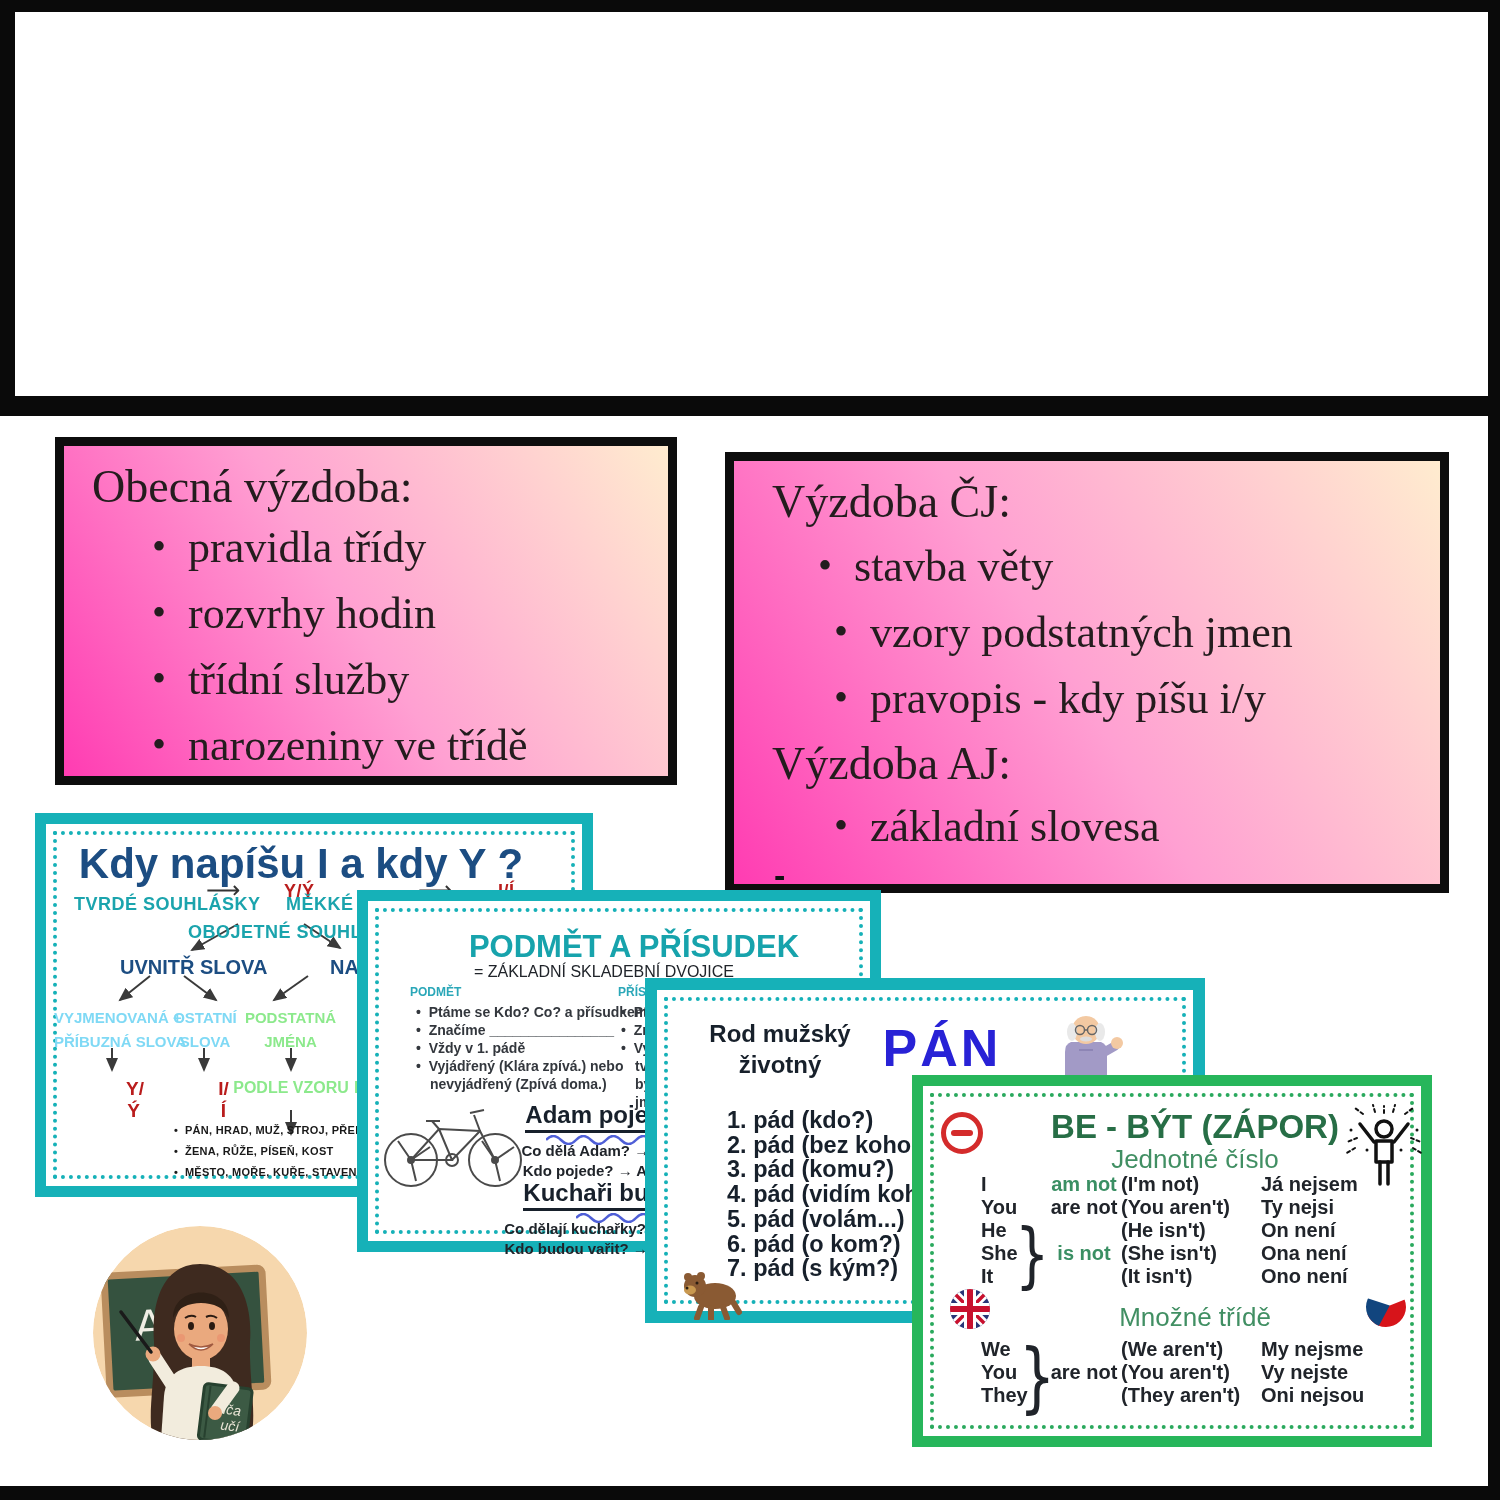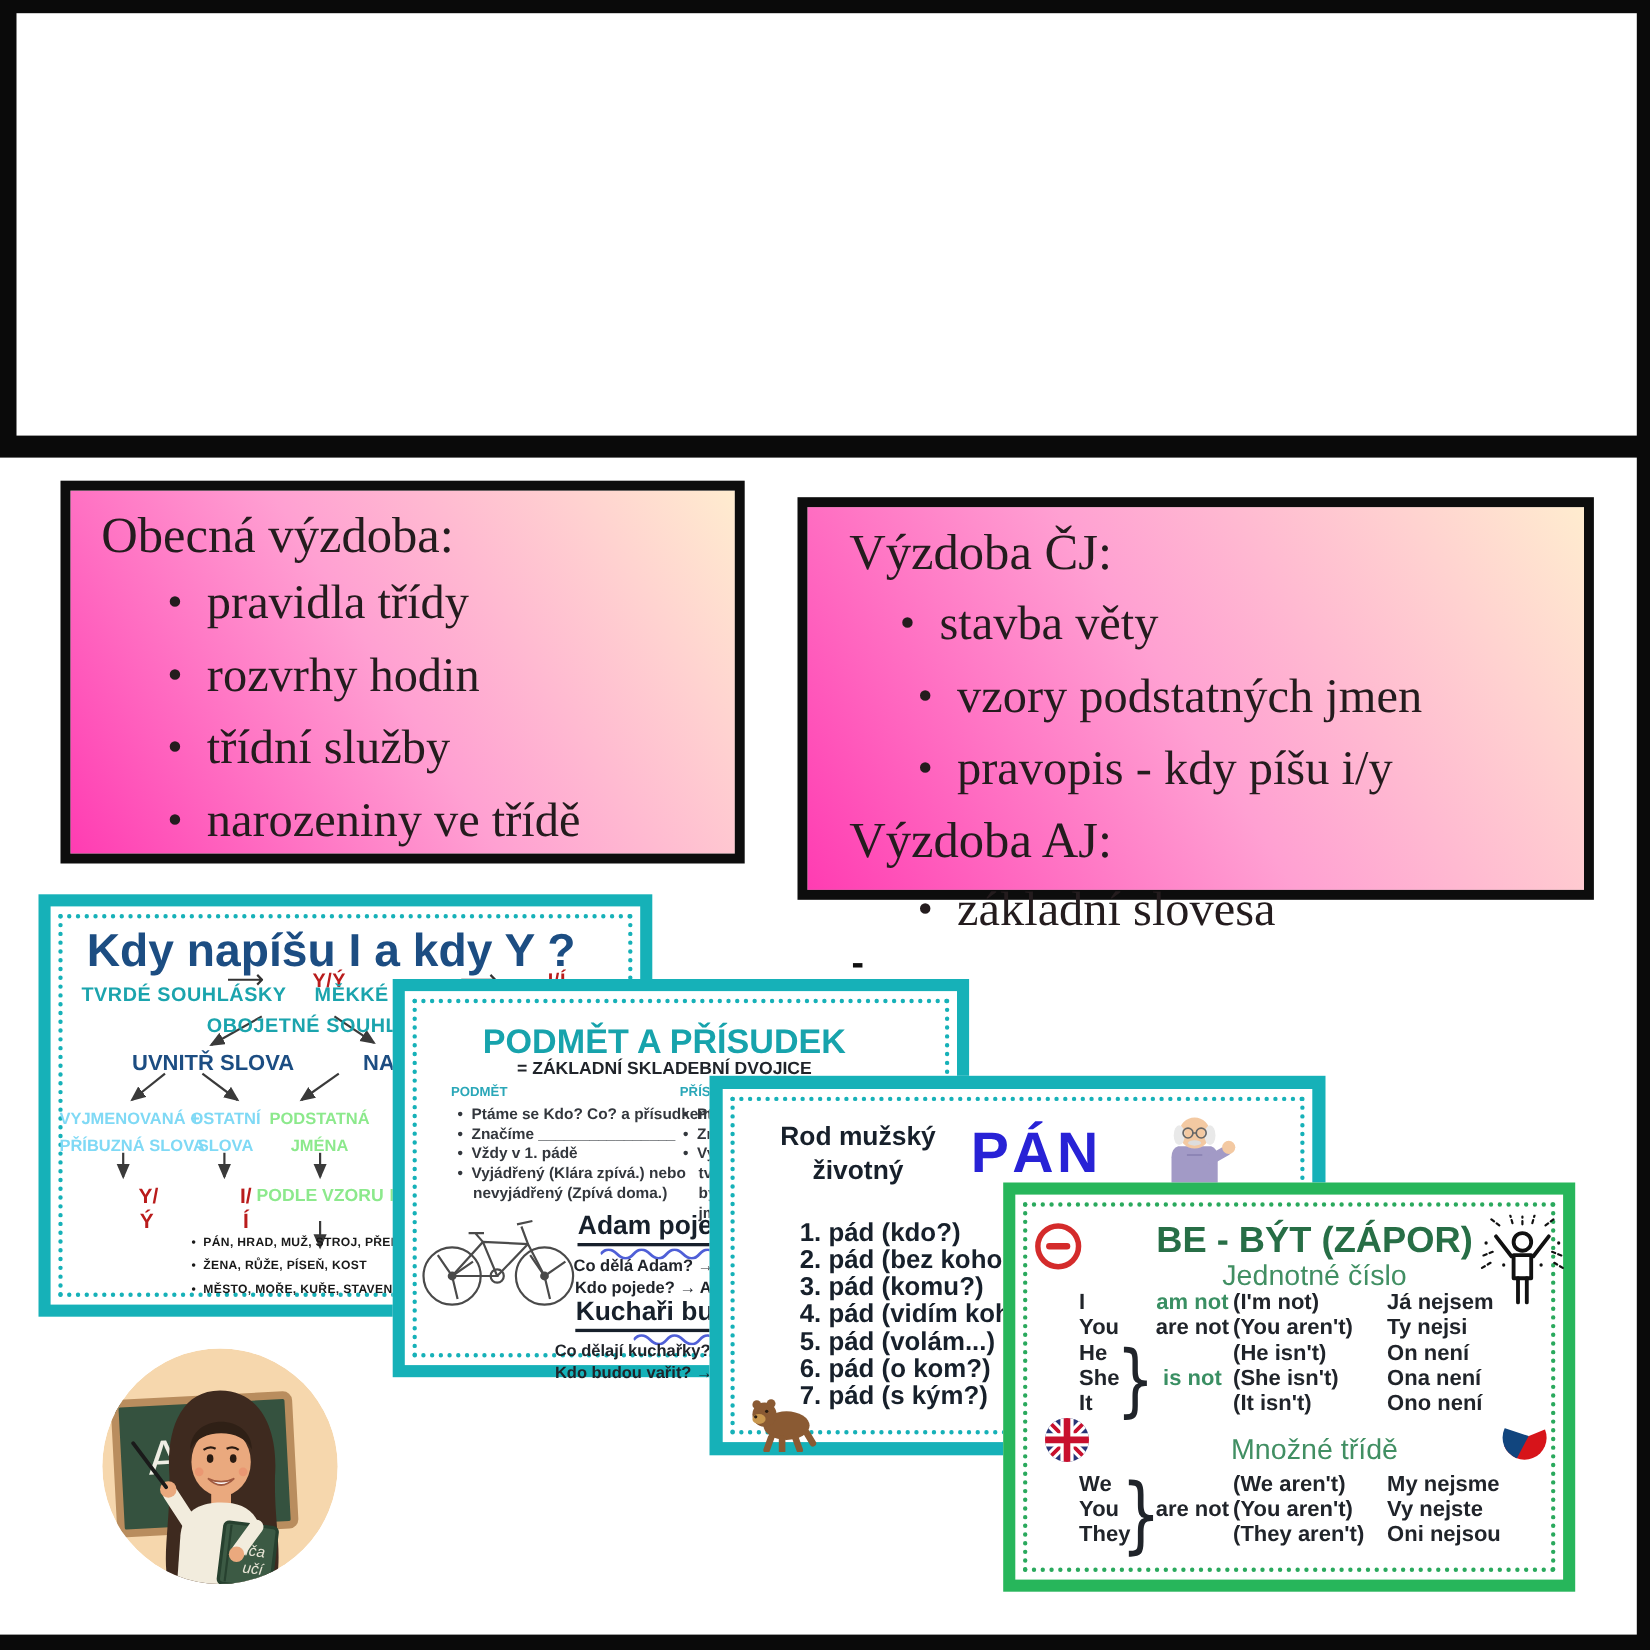--- a/index.html
+++ b/index.html
@@ -40,22 +40,22 @@
   .lgreentxt { color:#8ce98c; font-weight:bold; }
   .blk { color:#b91c1c; font-weight:bold;padding-left:40px; }
 
   .c1-title { font-size:42px; font-weight:bold; color:#1c4d82; }
   .c1-lab { font-size:18px; letter-spacing:.5px; white-space:nowrap; }
   .c1-big { font-size:20px; white-space:nowrap; }
   .c1-col { font-size:15px; line-height:24px; text-align:center; white-space:nowrap; }
   .c1-res { font-size:19px; text-align:center; }
   .c1-ex { font-size:11px; font-weight:bold; color:#191919; line-height:21px; letter-spacing:.3px; white-space:nowrap; }
 
-  .c2-title { font-size:31px; color:#17a3ac; font-weight:bold; text-align:center; }
-  .c2-sub { font-size:16px; font-weight:bold; color:#20242a; text-align:center; }
+  .c2-title { font-size:31px; color:#17a3ac; font-weight:bold; text-align:center;margin-left:30px; }
+  .c2-sub { font-size:16px; font-weight:normal; color:#20242a; text-align:center; }
   .c2-lab { font-size:12px; color:#2aa7b8; font-weight:bold; }
   .c2-li { font-size:14px; font-weight:bold; color:#33373d; line-height:18px; white-space:nowrap; }
   .c2-ex-t { font-size:24px; font-weight:bold; color:#17202b; border-bottom:3px solid #17202b; padding-bottom:1px; display:inline-block; white-space:nowrap; }
   .c2-ex-l { font-size:15px; font-weight:bold; color:#20242a; line-height:20px; text-align:center; white-space:nowrap; }
 
   .c3-gender { font-size:24px; font-weight:bold; color:#17202b; line-height:31px; text-align:center; }
   .c3-pan { font-size:52px; font-weight:bold; color:#2822d6; letter-spacing:3px; text-align:center; }
   .c3-case { font-size:23.5px; font-weight:bold; color:#17202b; line-height:24.7px; white-space:nowrap; }
 
   .c4-title { font-size:33px; font-weight:bold; color:#276e46; text-align:center; white-space:nowrap; }
@@ -86,21 +86,21 @@
   <div class="bar" style="left:0;top:1486px;width:1500px;height:14px;"></div>
 
   <div class="pinkbox" style="left:55px;top:437px;width:622px;height:348px;">
     <div class="pb-title" style="left:28px;top:14px;">Obecná výzdoba:</div>
     <div class="pb-line" style="left:88px;top:76px;"><span class="pb-dot">•</span><span>pravidla třídy</span></div>
     <div class="pb-line" style="left:88px;top:142px;"><span class="pb-dot">•</span><span>rozvrhy hodin</span></div>
     <div class="pb-line" style="left:88px;top:208px;"><span class="pb-dot">•</span><span>třídní služby</span></div>
     <div class="pb-line" style="left:88px;top:274px;"><span class="pb-dot">•</span><span>narozeniny ve třídě</span></div>
   </div>
 
-  <div class="pinkbox" style="left:725px;top:452px;width:724px;height:366px;">
+  <div class="pinkbox" style="left:725px;top:452px;width:724px;height:441px;">
     <div class="pb-title" style="left:38px;top:14px;">Výzdoba ČJ:</div>
     <div class="pb-line" style="left:84px;top:80px;"><span class="pb-dot">•</span><span>stavba věty</span></div>
     <div class="pb-line" style="left:100px;top:146px;"><span class="pb-dot">•</span><span>vzory podstatných jmen</span></div>
     <div class="pb-line" style="left:100px;top:212px;"><span class="pb-dot">•</span><span>pravopis - kdy píšu i/y</span></div>
     <div class="pb-title" style="left:38px;top:276px;">Výzdoba AJ:</div>
     <div class="pb-line" style="left:100px;top:340px;"><span class="pb-dot">•</span><span>základní slovesa</span></div>
   </div>
   <div class="abs" style="left:774px;top:856px;font-size:34px;font-weight:bold;color:#111;">-</div>
 
   <div class="card teal" style="left:35px;top:813px;width:558px;height:384px;z-index:1;">

